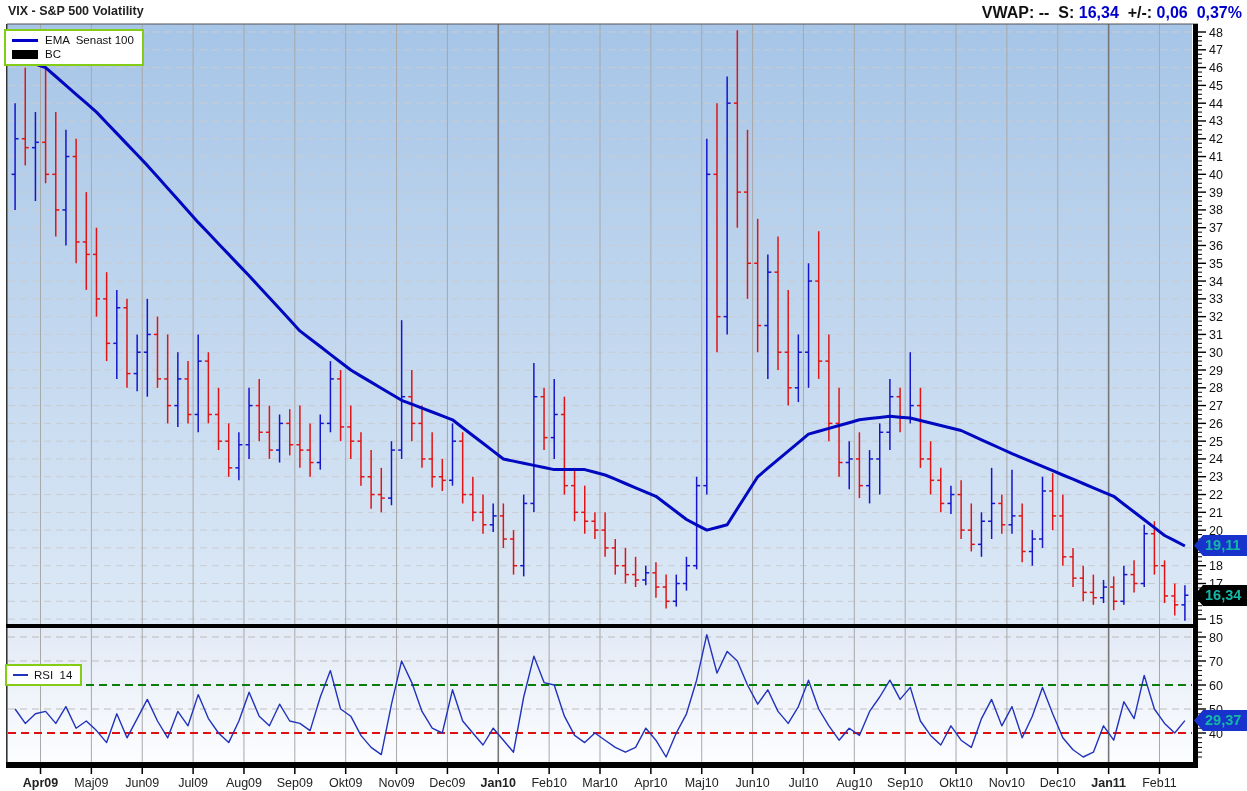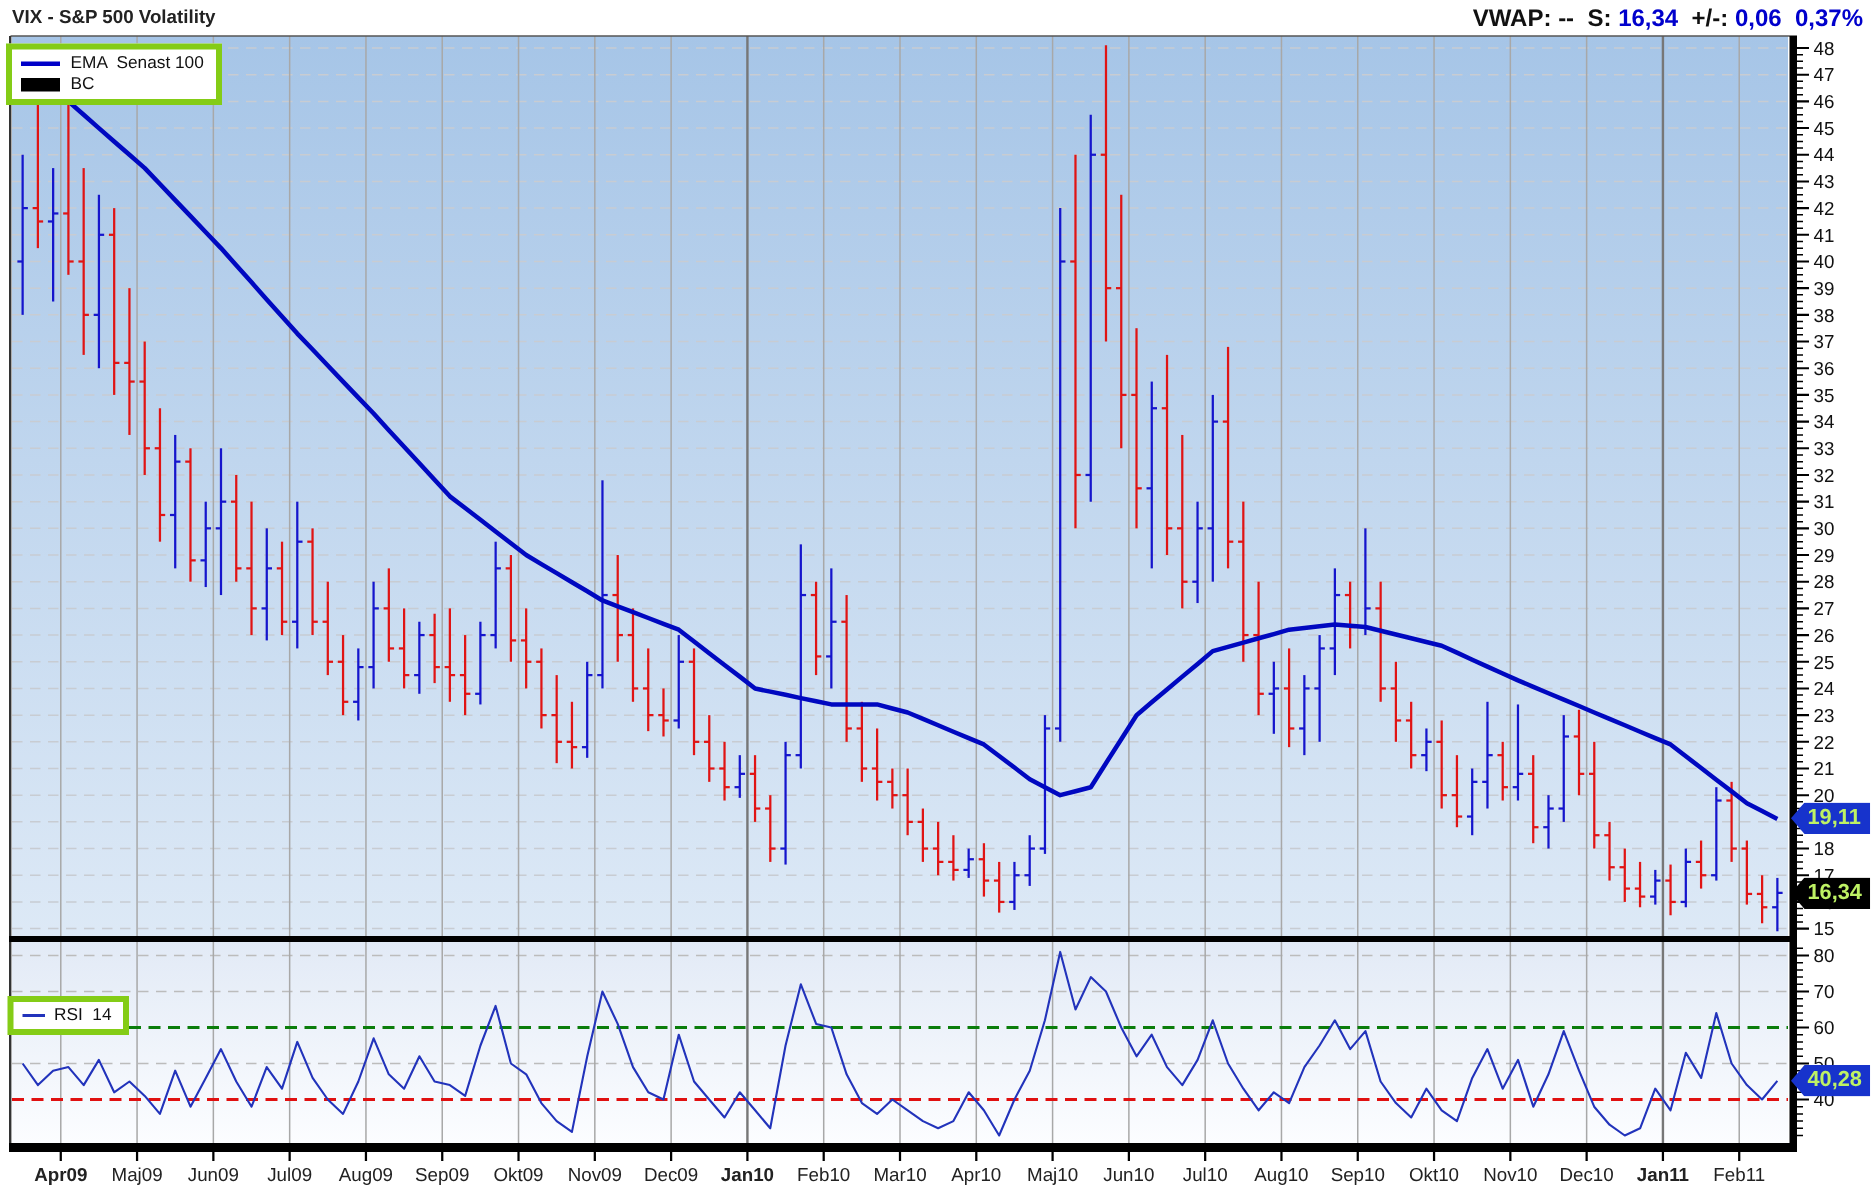--- a/index.html
+++ b/index.html
@@ -4,28 +4,28 @@
 <style>
   html,body{margin:0;padding:0;background:#fff;}
   .app{position:relative;width:1247px;height:791px;background:#fff;
        font-family:"Liberation Sans",sans-serif;overflow:hidden;}
   .hdr{position:absolute;top:0;left:0;right:0;height:22px;background:#fff;}
   .title{position:absolute;left:8px;top:4px;font-size:12.5px;font-weight:bold;color:#222;}
   .vwap{position:absolute;right:5px;top:4px;font-size:16px;font-weight:bold;white-space:pre;}
   .vwap .k{color:#111;}
   .vwap .v{color:#0000cc;}
   svg{position:absolute;left:0;top:0;}
-  .legend{position:absolute;background:#fff;border:4px solid #84cc16;padding:2px 8px 3px 6px;
+  .legend{position:absolute;background:#fff;border:2px solid #84cc16;padding:2px 8px 3px 6px;
           font-size:11.5px;color:#111;line-height:14px;}
   .legend .row{display:flex;align-items:center;white-space:pre;}
   .sw-line{display:inline-block;width:26px;height:3px;background:#0000c8;margin-right:7px;}
   .sw-box{display:inline-block;width:26px;height:9px;background:#000;margin-right:7px;}
   .sw-dash{display:inline-block;width:15px;height:2px;background:#2233bb;margin-right:6px;}
   .pricetag{position:absolute;left:1194px;width:53px;height:21px;line-height:21px;
-            color:#bef264;font-size:14.5px;font-weight:bold;padding-left:11px;box-sizing:border-box;
+            color:#14b8a6;font-size:14.5px;font-weight:bold;padding-left:11px;box-sizing:border-box;
             clip-path:polygon(0 50%,17% 0,100% 0,100% 100%,17% 100%);}
   .tag-blue{background:#1733cc;}
   .tag-black{background:#000;}
 </style>
 </head>
 <body>
 
 <div class="app">
 
   <div class="hdr">
@@ -770,15 +770,15 @@
 
   <div class="legend" style="left:5px;top:639px;padding:2px 8px 2px 6px;margin-top:25px;">
     <div class="row">
       <span class="sw-dash"></span>
       <span>RSI  14</span>
     </div>
   </div>
 
   <div class="pricetag tag-blue" style="top:535px;">19,11</div>
   <div class="pricetag tag-black" style="top:585px;">16,34</div>
-  <div class="pricetag tag-blue" style="top:710px;">40,28</div>
+  <div class="pricetag tag-blue" style="top:710px;">29,37</div>
 
 </div>
 
 </body></html>

